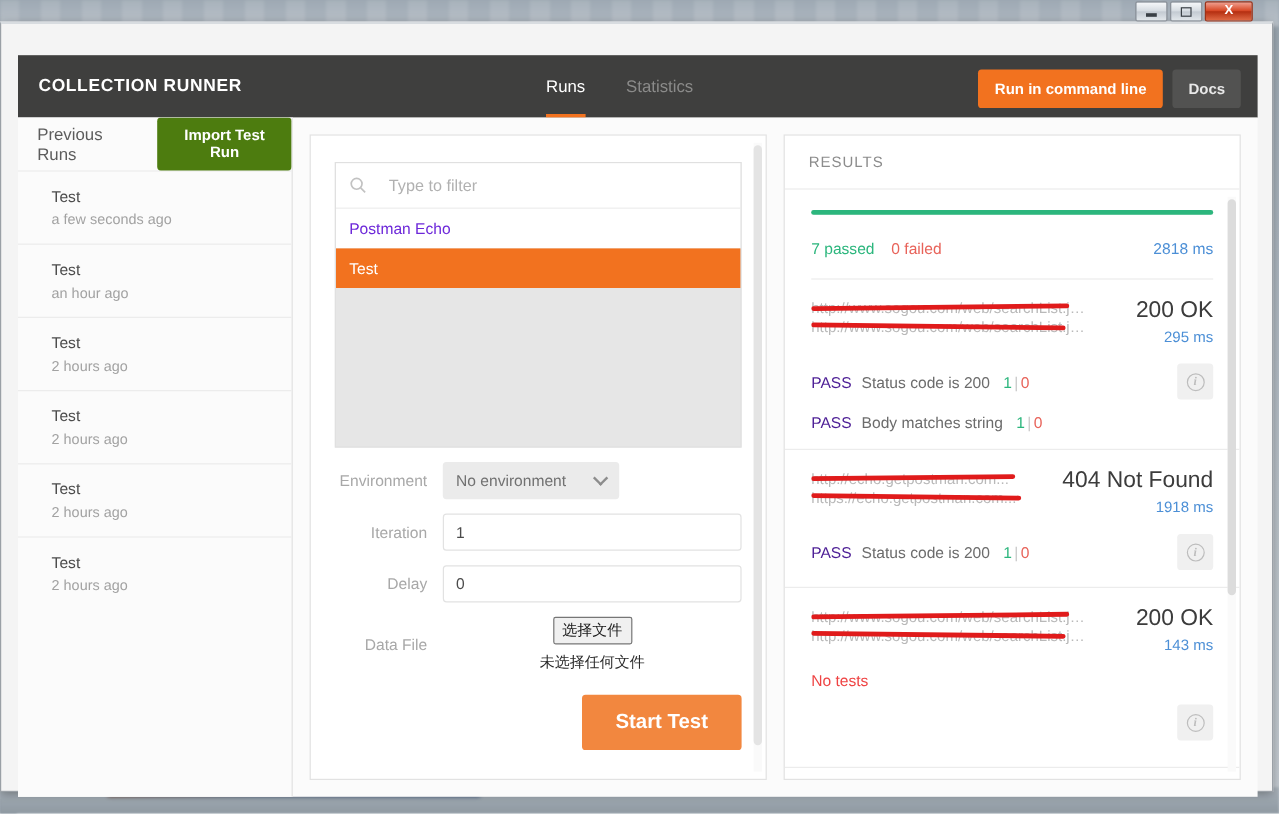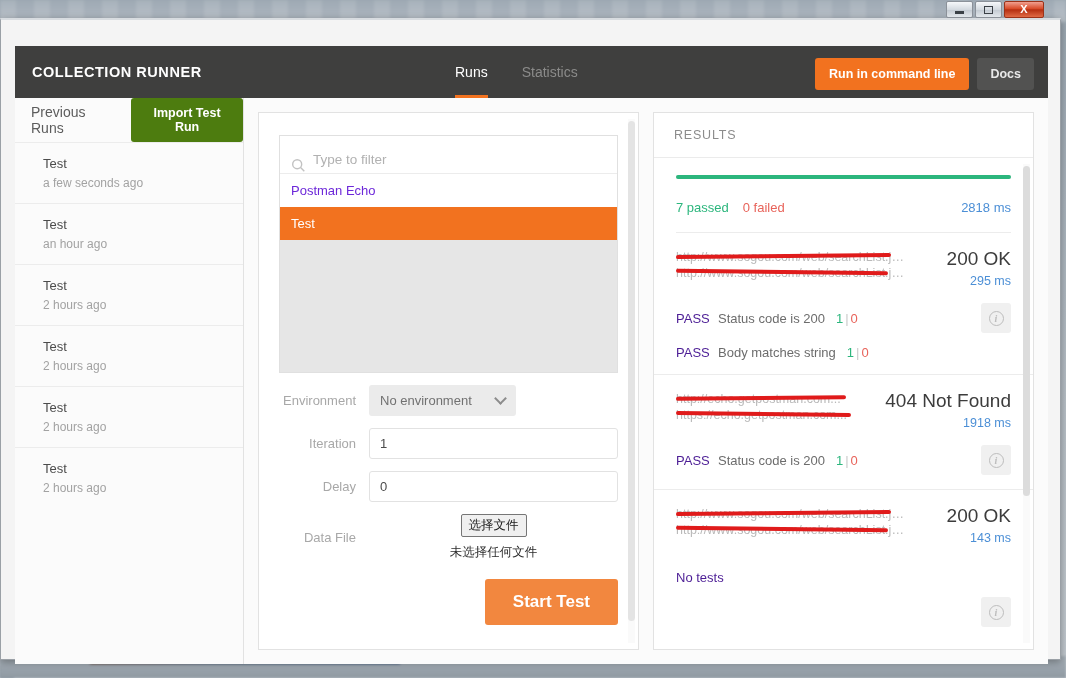--- a/index.html
+++ b/index.html
@@ -180,22 +180,22 @@
 
   
   #filter-wrap {
     margin:22px 20px 0 20px;
     border:1px solid #e0e0e0;
     background:#e6e6e6;
     height:238px;
     display:flex; flex-direction:column;
   }
   #filter-row {
-    height:38px; background:#fff; display:flex; align-items:flex-end;
-    padding-left:11px; gap:5px; border-bottom:1px solid #ececec;
+    height:38px; background:#fff; display:flex; align-items:center;
+    padding-left:11px; gap:16px; border-bottom:1px solid #ececec;
     flex:0 0 38px;
   }
   #filter-input {
     border:none; outline:none; flex:1; height:28px;
     font-size:13.5px; color:#5c5c5c;
     font-family:"Liberation Sans", sans-serif;
     background:transparent;
   }
   #filter-input::placeholder { color:#b1b1b1; }
   .coll-item {
@@ -277,21 +277,21 @@
   .status-code { font-size:19px; color:#3c3c3c; line-height:24px; white-space:nowrap; }
   .status-time { font-size:12.5px; color:#4c8fd6; line-height:20px; }
 
   .assert-row { display:flex; align-items:center; margin-top:12px; font-size:13px; }
   .assert-pass { color:#4c1d95; width:42px; }
   .assert-name { color:#6c6c6c; }
   .assert-counts { margin-left:11px; }
   .cnt-pass { color:#2cb67d; }
   .cnt-div { color:#c9c9c9; margin:0 2px; }
   .cnt-fail { color:#e8635a; }
-  .no-tests { font-size:13px; color:#4c1d95; margin-top:22px; }
+  .no-tests { font-size:13px; color:#ef4444; margin-top:12px; }
   .info-btn {
     margin-left:auto; width:30px; height:30px; background:#f0f0f0;
     border-radius:3px; display:flex; align-items:center; justify-content:center;
     cursor:pointer;
   }
   .info-glyph {
     width:15px; height:15px; border-radius:50%; border:1.6px solid #bdbdbd;
     color:#bdbdbd; font-size:10px; font-style:italic; font-weight:bold;
     display:flex; align-items:center; justify-content:center;
     font-family:"Liberation Serif", serif;

